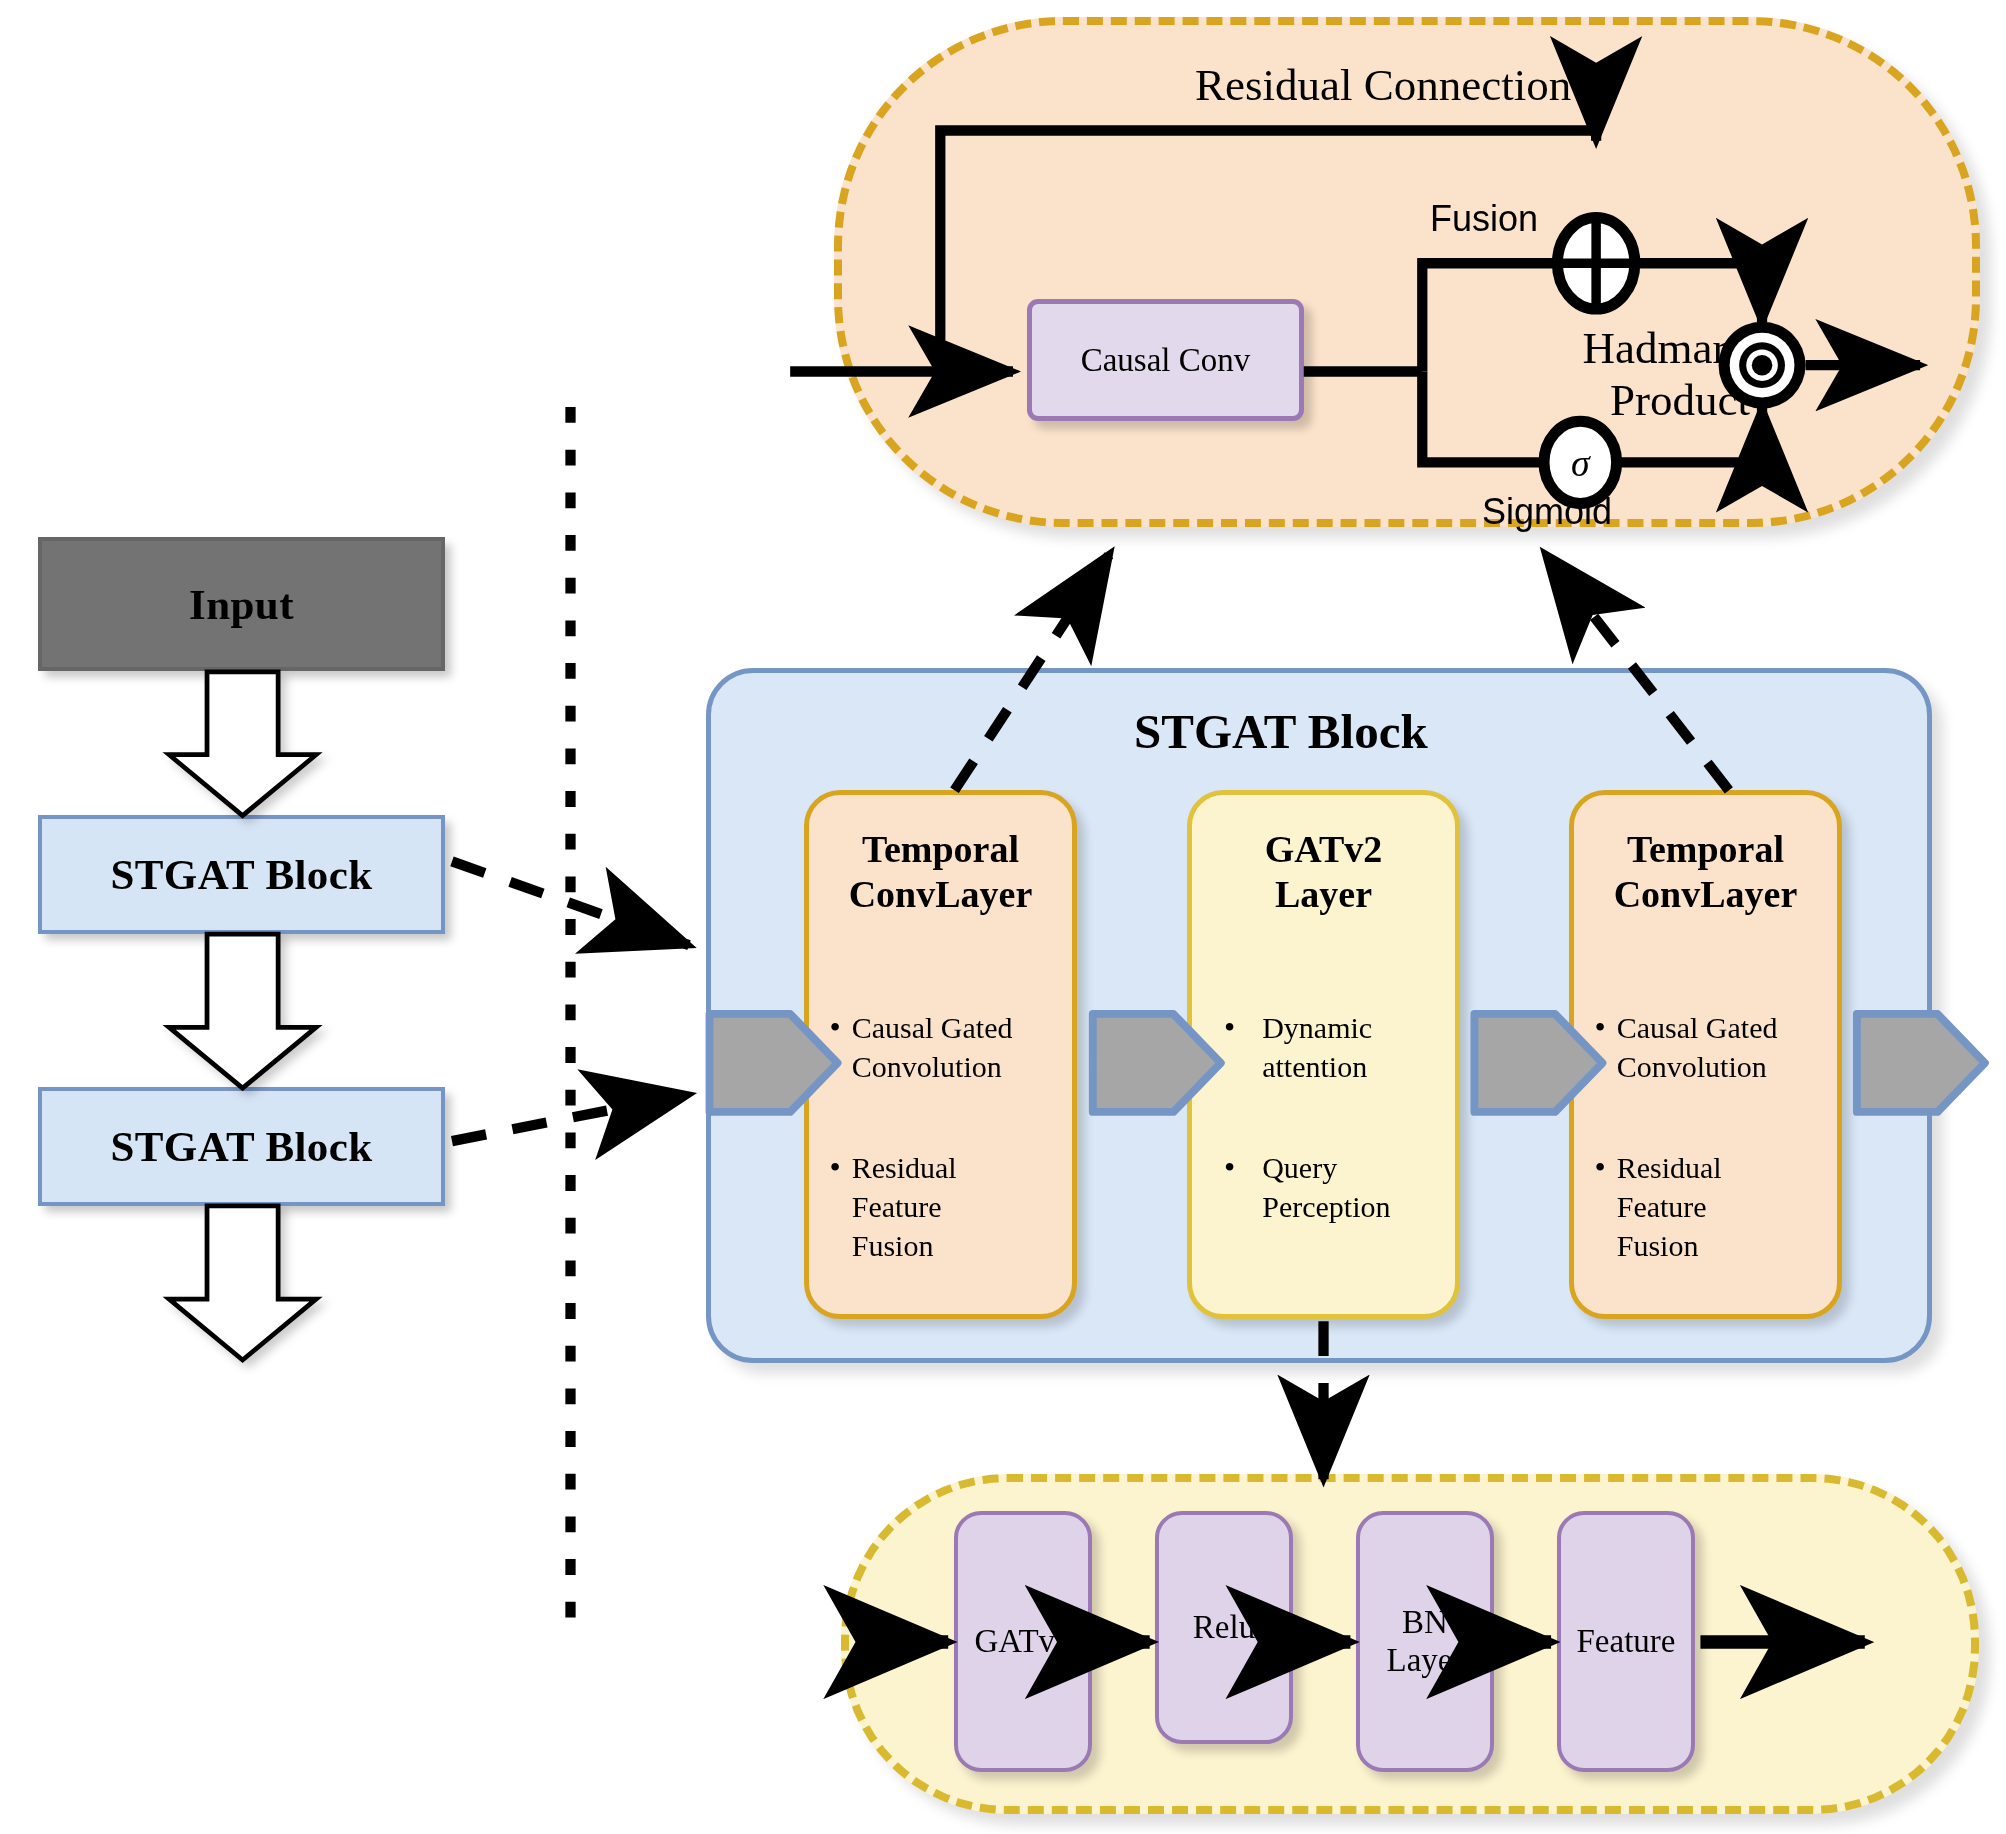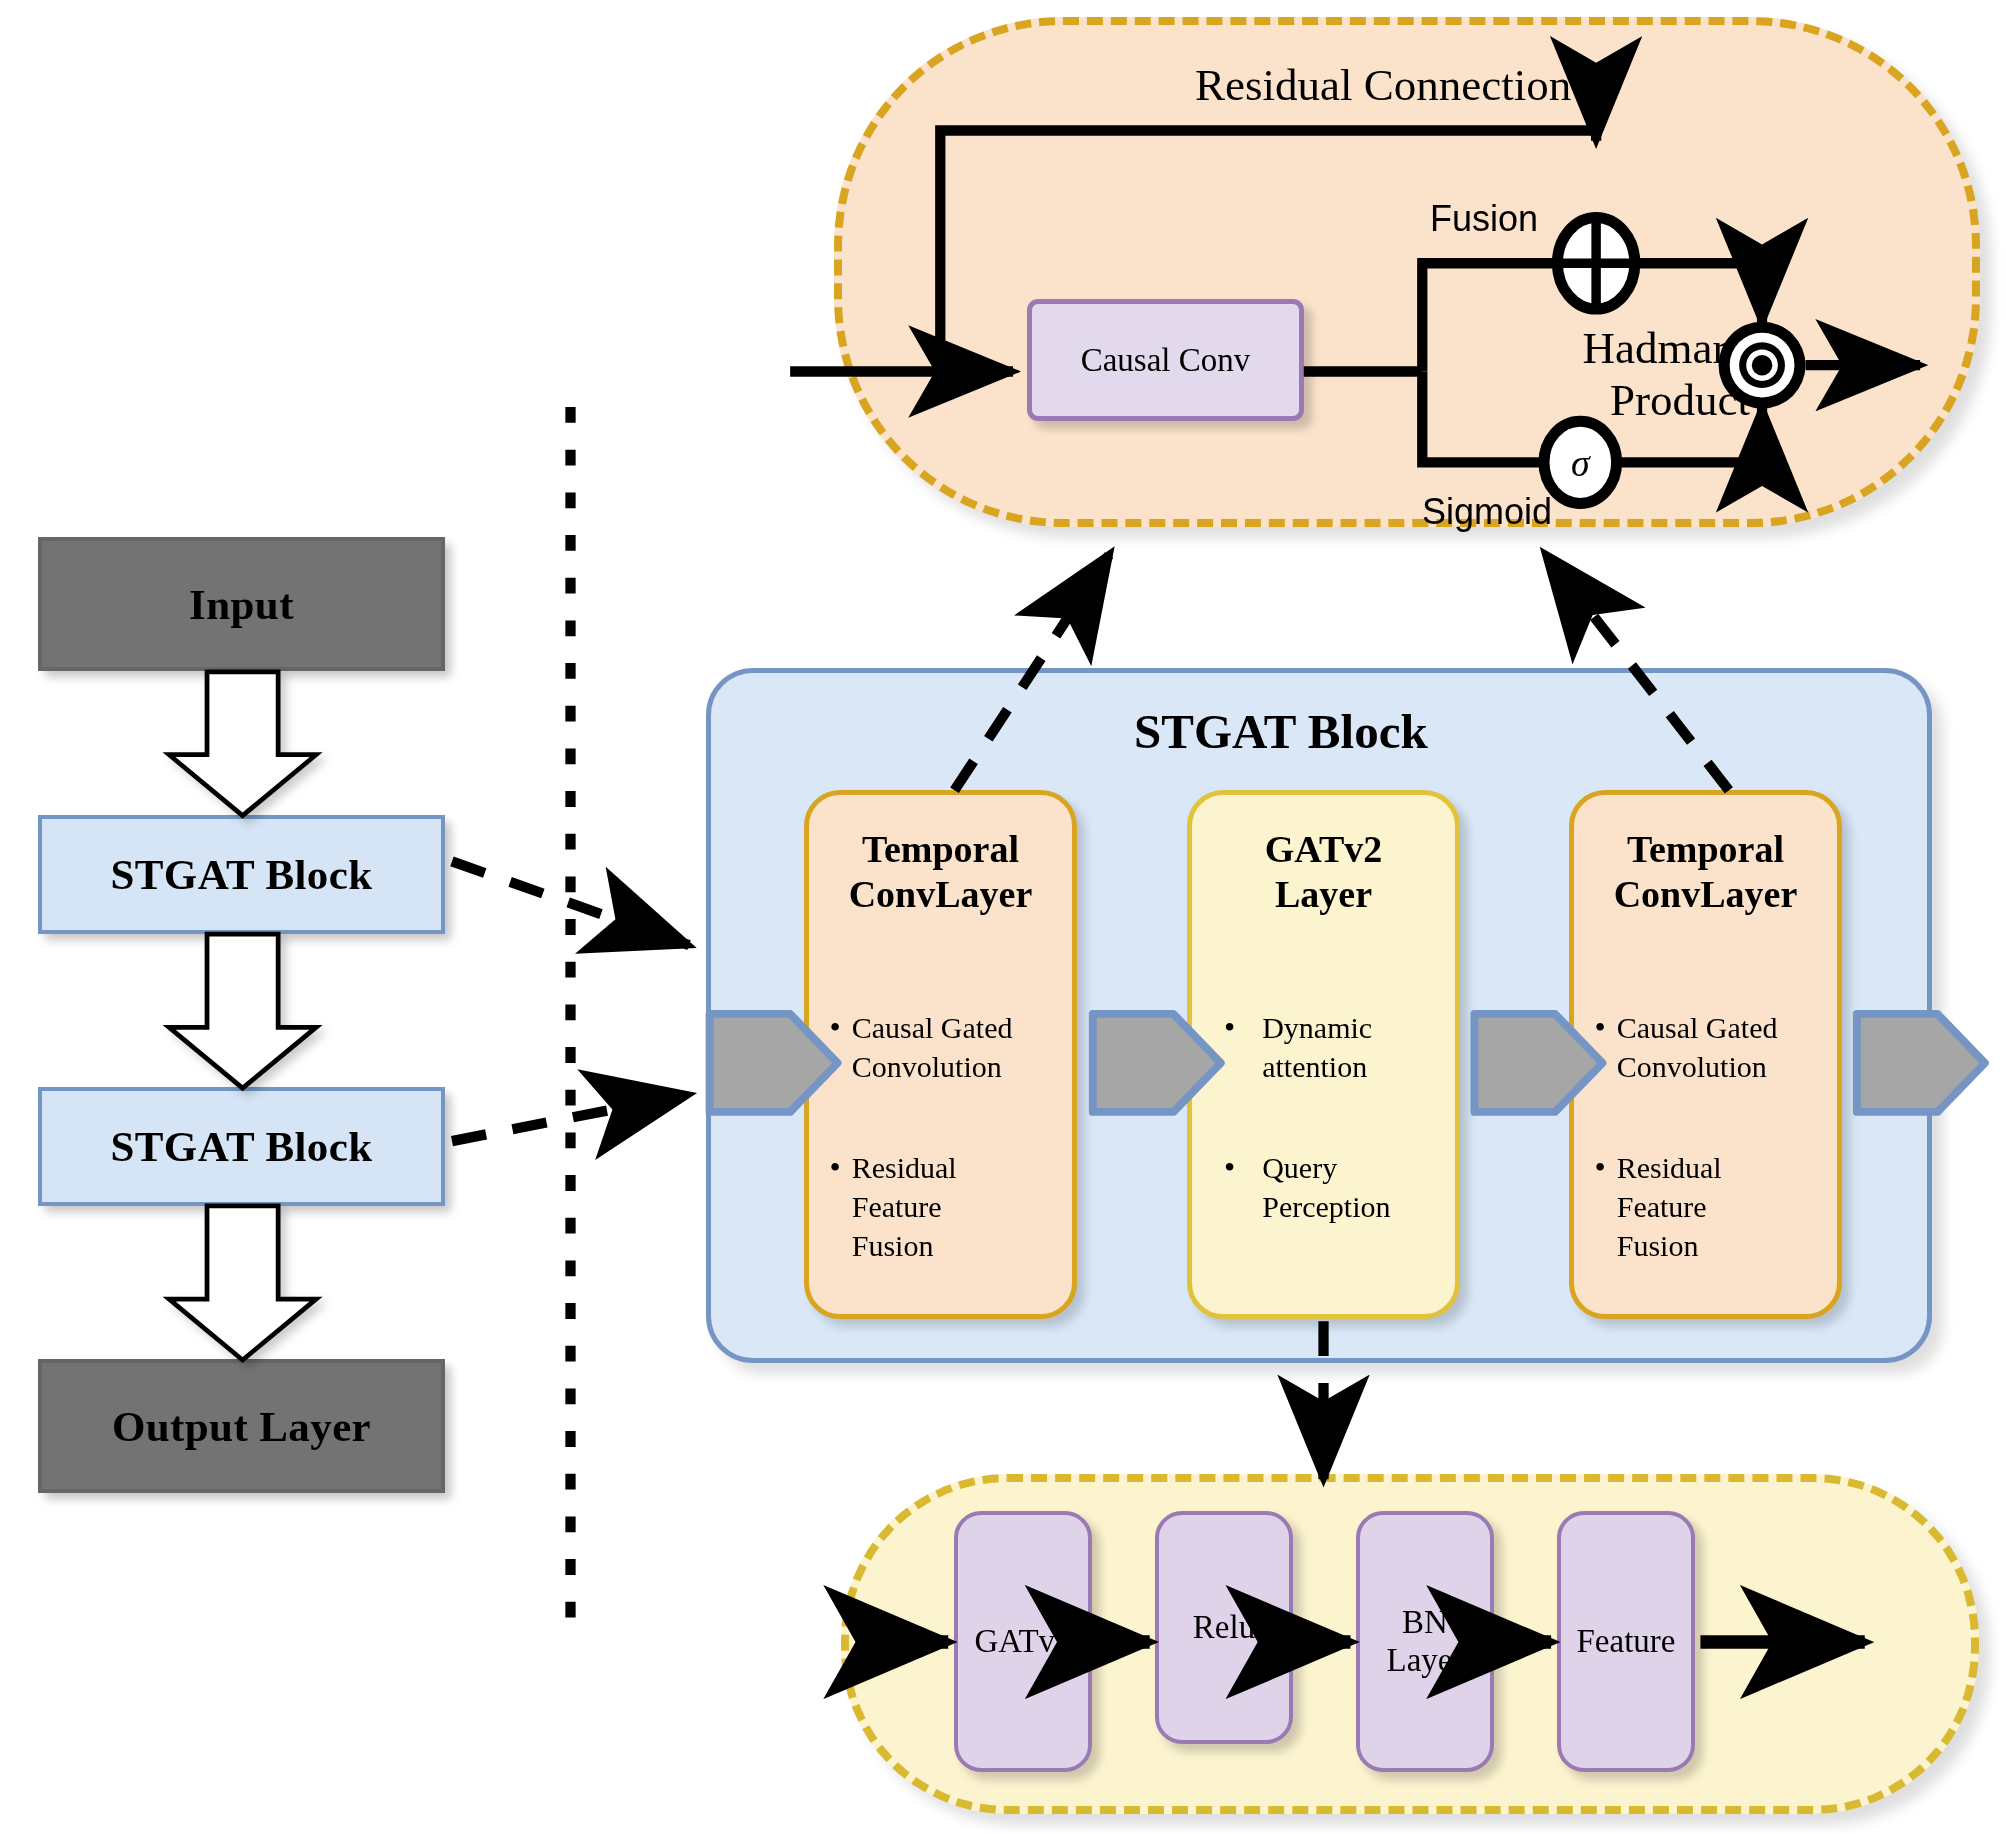--- a/index.html
+++ b/index.html
@@ -66,40 +66,37 @@
   </div>
 
   <div class="lbox blue" style="left:38px;top:815px;width:407px;height:119px;">
     <span>STGAT Block</span>
   </div>
 
   <div class="lbox blue" style="left:38px;top:1087px;width:407px;height:119px;">
     <span>STGAT Block</span>
   </div>
 
-  <div class="lbox gray" style="left:38px;top:1359px;width:407px;height:134px;">
-    <span>Output Layer</span>
-  </div>
 
   <div class="capsule orange" style="left:834px;top:17.4px;width:1146px;height:510px;"></div>
 
   <div class="lbl" style="left:1195px;top:59px;">Residual Connection</div>
 
   <div class="purple" style="left:1027px;top:299px;width:277px;height:122px;border-radius:11px;">
     <span>Causal Conv</span>
   </div>
 
   <div class="lbl sans" style="left:1430px;top:198px;font-size:36px;">Fusion</div>
 
   <div class="lbl c2" style="left:1568px;top:322px;width:182px;text-align:right;">
     <div>Hadmard</div>
     <div>Product</div>
   </div>
 
-  <div class="lbl sans" style="left:1422px;top:491px;font-size:36px;">Sigmoid</div>
+  <div class="lbl sans" style="left:1482px;top:491px;font-size:36px;">Sigmoid</div>
 
   <div class="stgat" style="left:706px;top:668px;width:1226px;height:695px;"></div>
 
   <div class="stgat-title" style="left:1134px;top:703px;">STGAT Block</div>
 
   <div class="card peach" style="left:804px;top:790px;width:273px;height:529px;">
     <div class="card-title" style="top:32px;">
       <div>Temporal</div>
       <div>ConvLayer</div>
     </div>

